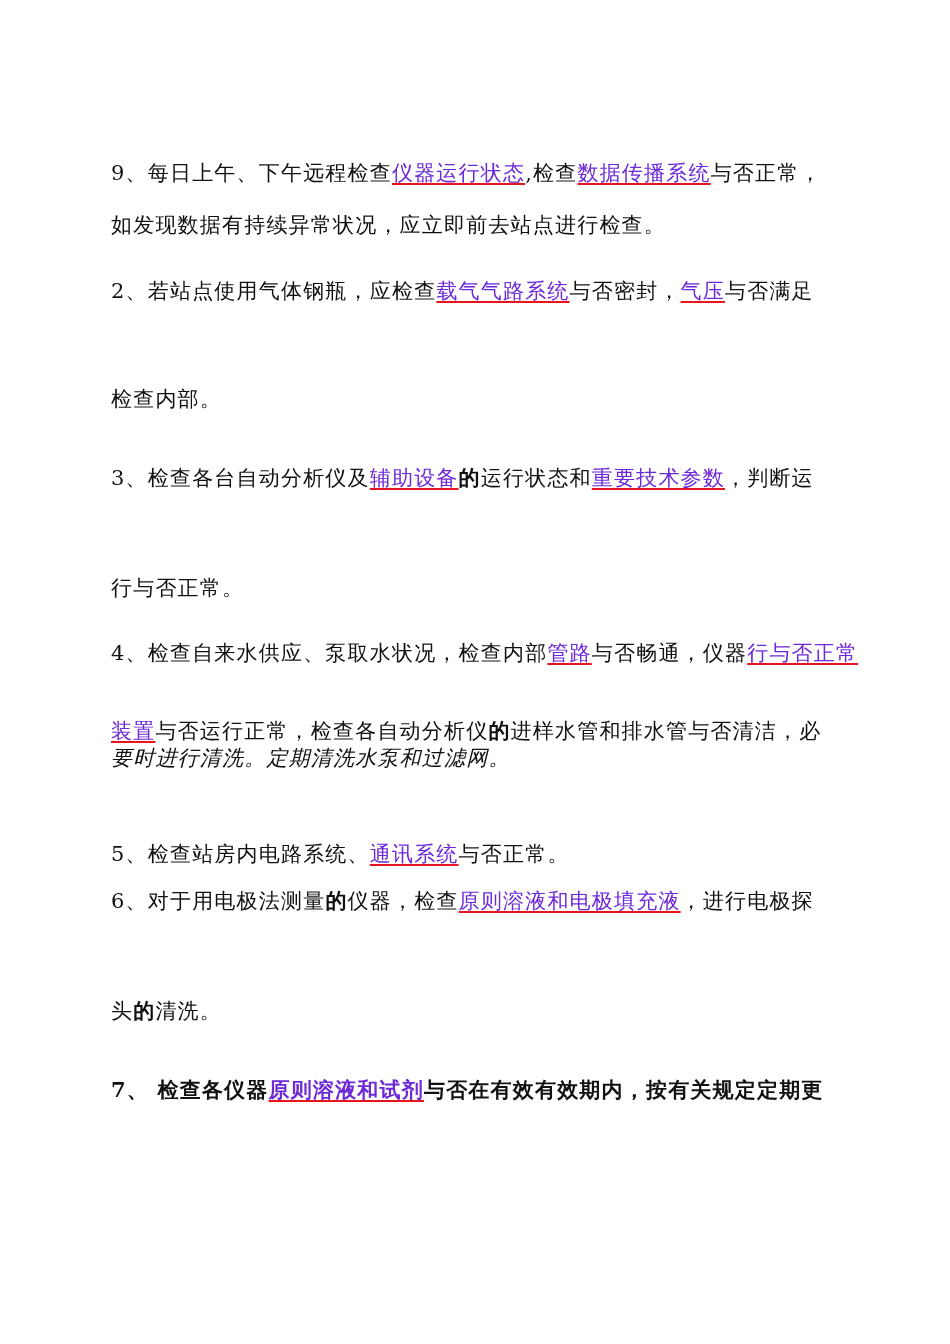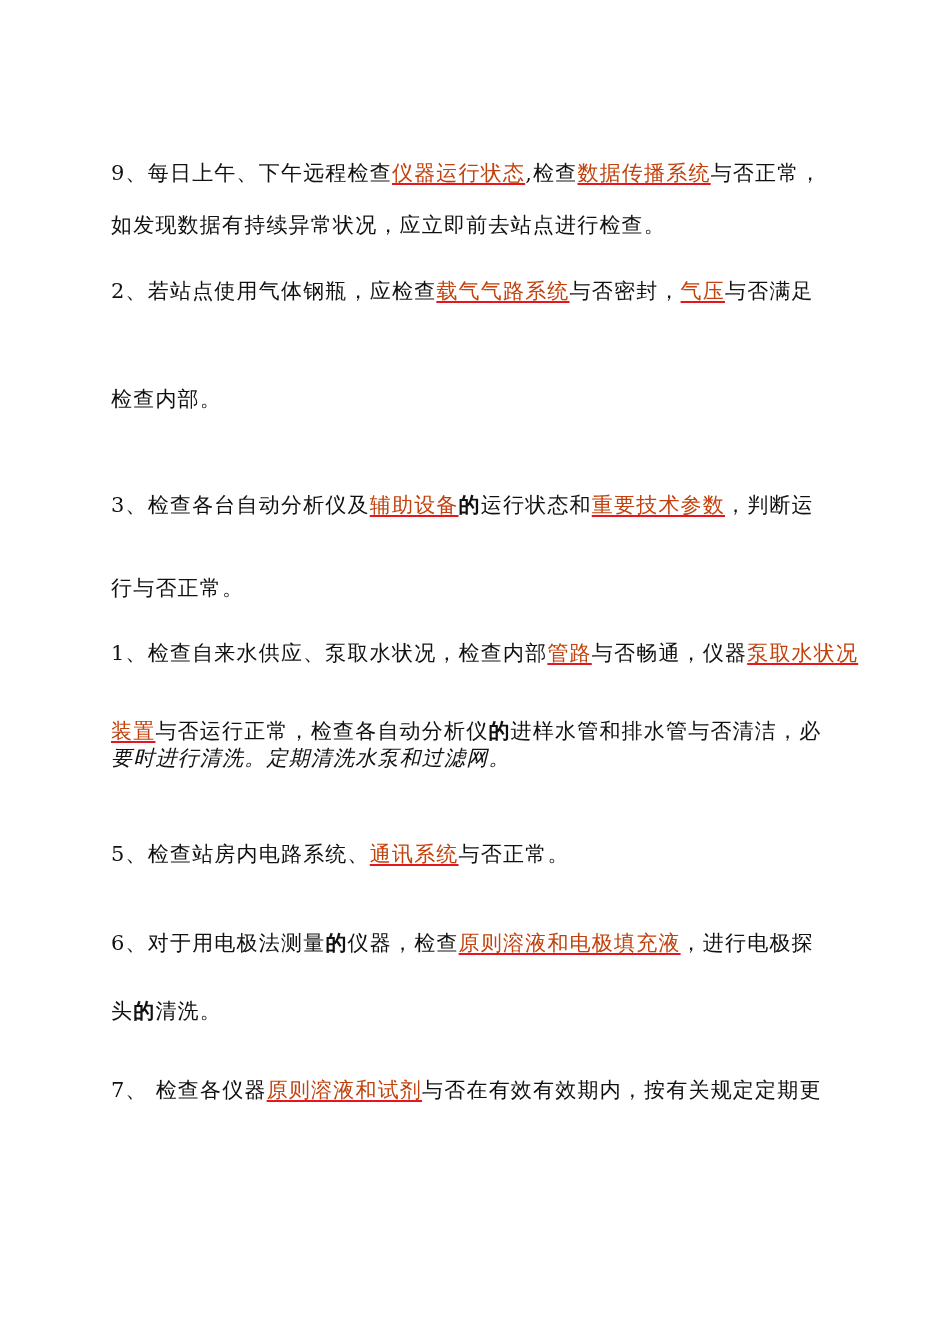--- a/index.html
+++ b/index.html
@@ -1,33 +1,33 @@
 <!DOCTYPE html>
 <html><head>
 <meta charset="utf-8">
 <style>
   html, body { margin: 0; padding: 0; background: #ffffff; }
   body { width: 950px; height: 1344px; position: relative; overflow: hidden;
          font-family: "DejaVu Serif", "Liberation Serif", serif; color: #111111; }
   .line { position: absolute; left: 111px; font-size: 21px; line-height: 30px;
           white-space: nowrap; letter-spacing: 1.2px; }
-  .hl { color: #c2410c; text-decoration: underline; text-decoration-color: #e8141e;
+  .hl { color: #6d28d9; text-decoration: underline; text-decoration-color: #e8141e;
         text-underline-offset: 3px; }
   .bold { font-weight: bold; }
 </style>
 </head>
 <body>
 
 <div id="page">
     <div class="line" style="top: 158px;"><span>9、每日上午、下午远程检查</span><span class="hl">仪器运行状态</span><span>,检查</span><span class="hl">数据传播系统</span><span>与否正常，</span></div>
     <div class="line" style="top: 210px;"><span>如发现数据有持续异常状况，应立即前去站点进行检查。</span></div>
     <div class="line" style="top: 276px;"><span>2、若站点使用气体钢瓶，应检查</span><span class="hl">载气气路系统</span><span>与否密封，</span><span class="hl">气压</span><span>与否满足</span></div>
     <div class="line" style="top: 384px;"><span>检查内部。</span></div>
-    <div class="line" style="top: 490px;"><span>3、检查各台自动分析仪及</span><span class="hl">辅助设备</span><span class="bold">的</span><span>运行状态和</span><span class="hl">重要技术参数</span><span>，判断运</span></div>
+    <div class="line" style="top: 463px;"><span>3、检查各台自动分析仪及</span><span class="hl">辅助设备</span><span class="bold">的</span><span>运行状态和</span><span class="hl">重要技术参数</span><span>，判断运</span></div>
     <div class="line" style="top: 573px;"><span>行与否正常。</span></div>
-    <div class="line" style="top: 638px;"><span>1、检查自来水供应、泵取水状况，检查内部</span><span class="hl">管路</span><span>与否畅通，仪器</span><span class="hl">泵取水状况</span></div>
+    <div class="line" style="top: 638px;"><span>4、检查自来水供应、泵取水状况，检查内部</span><span class="hl">管路</span><span>与否畅通，仪器</span><span class="hl">行与否正常</span></div>
     <div class="line" style="top: 716px;"><span class="hl">装置</span><span>与否运行正常，检查各自动分析仪</span><span class="bold">的</span><span>进样水管和排水管与否清洁，必</span></div>
     <div class="line" style="top: 743px; font-style: italic;"><span>要时进行清洗。定期清洗水泵和过滤网。</span></div>
     <div class="line" style="top: 839px;"><span>5、检查站房内电路系统、</span><span class="hl">通讯系统</span><span>与否正常。</span></div>
-    <div class="line" style="top: 928px;"><span>6、对于用电极法测量</span><span class="bold">的</span><span>仪器，检查</span><span class="hl">原则溶液和电极填充液</span><span>，进行电极探</span></div>
+    <div class="line" style="top: 886px;"><span>6、对于用电极法测量</span><span class="bold">的</span><span>仪器，检查</span><span class="hl">原则溶液和电极填充液</span><span>，进行电极探</span></div>
     <div class="line" style="top: 996px;"><span>头</span><span class="bold">的</span><span>清洗。</span></div>
-    <div class="line" style="top: 1075px;"><span>7、  检查各仪器</span><span class="hl">原则溶液和试剂</span><span>与否在有效有效期内，按有关规定定期更</span></div>
+    <div class="line" style="top: 1075px; font-weight: bold;"><span>7、  检查各仪器</span><span class="hl">原则溶液和试剂</span><span>与否在有效有效期内，按有关规定定期更</span></div>
   </div>
 
 </body></html>

